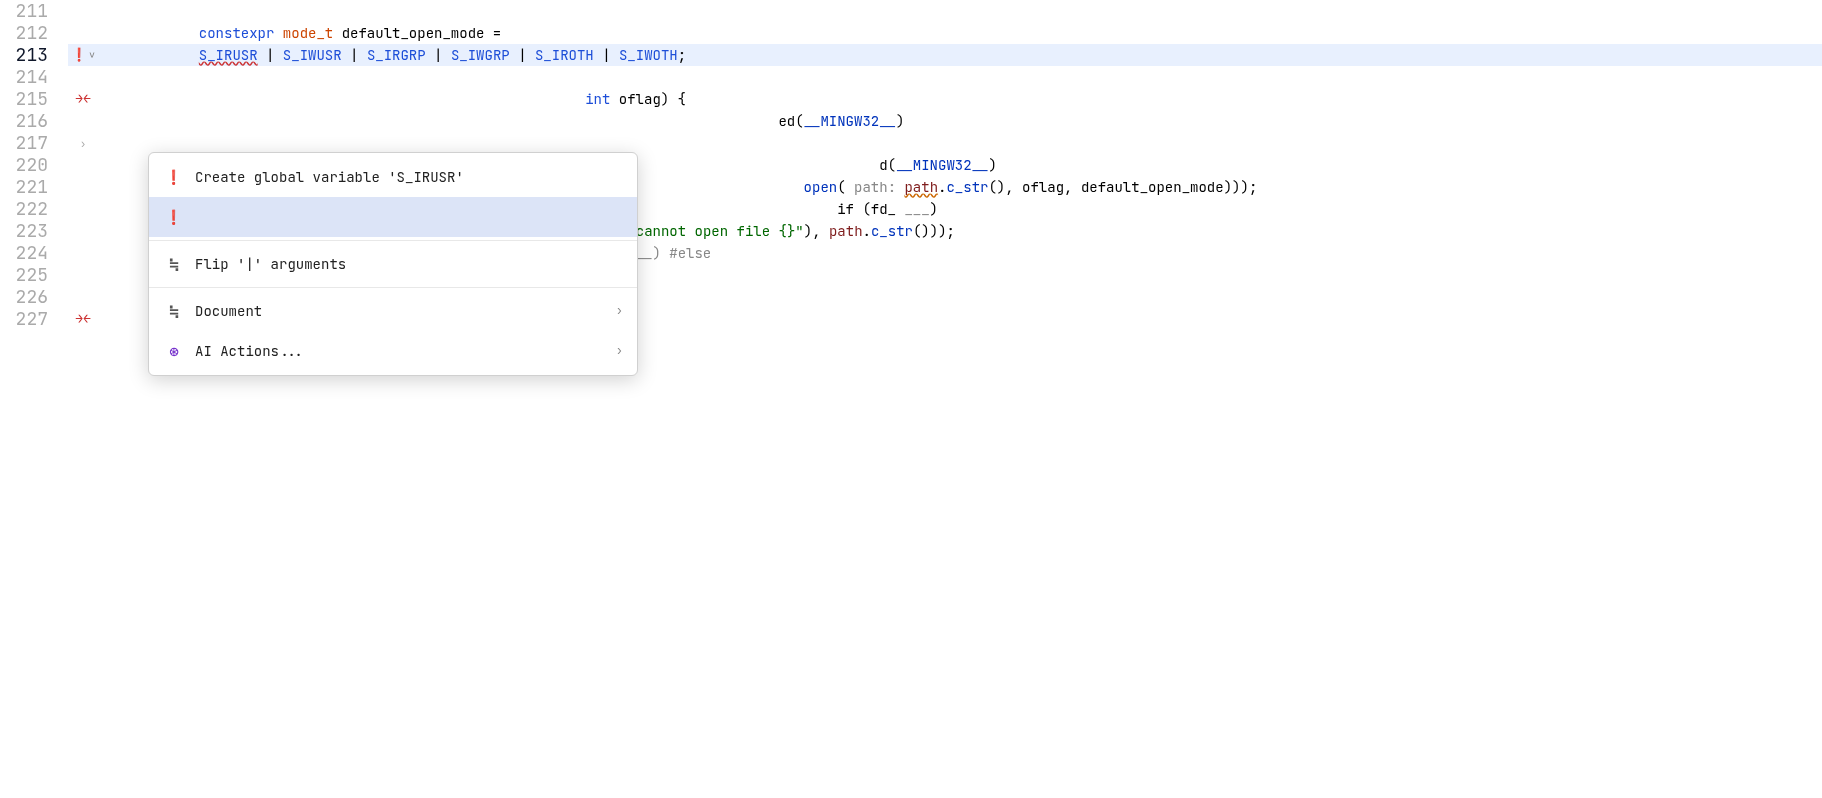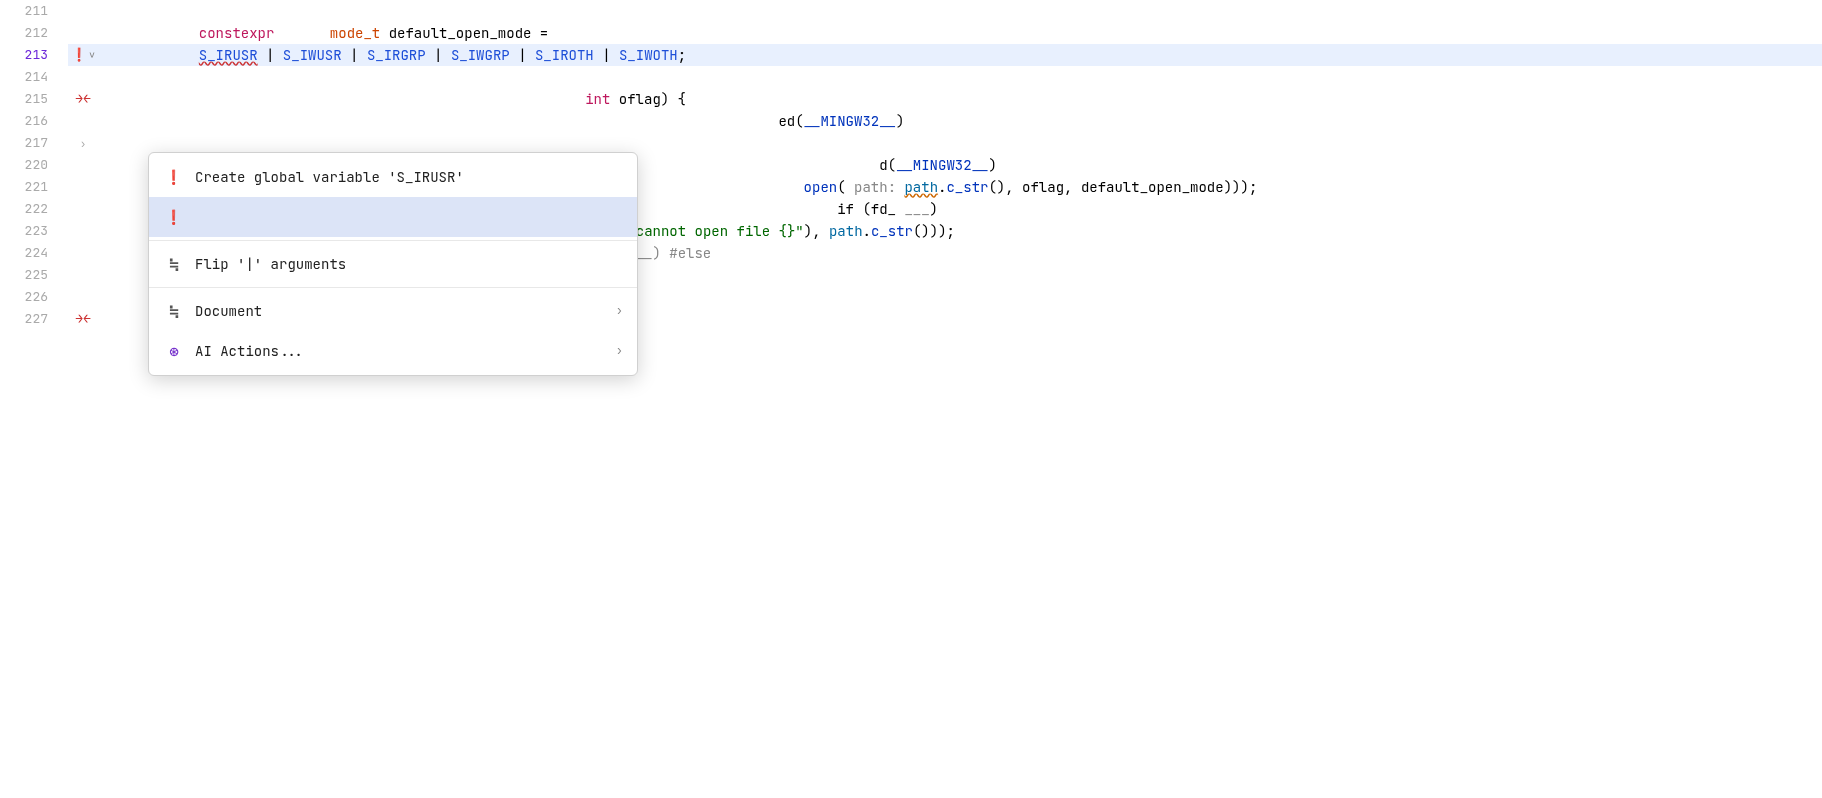--- a/index.html
+++ b/index.html
@@ -30,25 +30,25 @@
       padding-top: 0;
       user-select: none;
       flex-shrink: 0;
       font-size: 13px;
     }
 
     .line-number {
       height: 22px;
       line-height: 22px;
       color: #aaaaaa;
-      font-size: 13px;
+      font-size: 18px;
     }
 
     .line-number.active {
-      color: #6d28d9;
+      color: #0f172a;
     }
 
     .code-area {
       flex: 1;
       padding-left: 8px;
       position: relative;
       overflow: hidden;
     }
 
     .code-line {
@@ -78,27 +78,27 @@
       color: #cc3333;
       font-size: 13px;
     }
 
     .chevron-icon {
       color: #aaaaaa;
       font-size: 11px;
     }
 
     
-    .kw-blue { color: #be185d; font-weight: normal; }
-    .type-color { color: #cc4400; margin-left: 47px; }
+    .kw-blue { color: #1d4ed8; font-weight: normal; }
+    .type-color { color: #cc4400; }
     .var-color { color: #000000; }
     .red-var { color: #1d4ed8; }
     .green-str { color: #006600; }
     .gray-param { color: #888888; }
-    .orange-val { color: #0369a1; margin-top: 28px; }
+    .orange-val { color: #7f1d1d; margin-top: 28px; }
     .hash-color { color: #888888; }
     .comment-color { color: #888888; }
     .macro-bold { color: #000000; font-weight: bold; }
     .blue-func { color: #0033bb; margin-top: 21px; }
 
     
     .context-menu {
       position: absolute;
       top: 152px;
       left: 148px;

